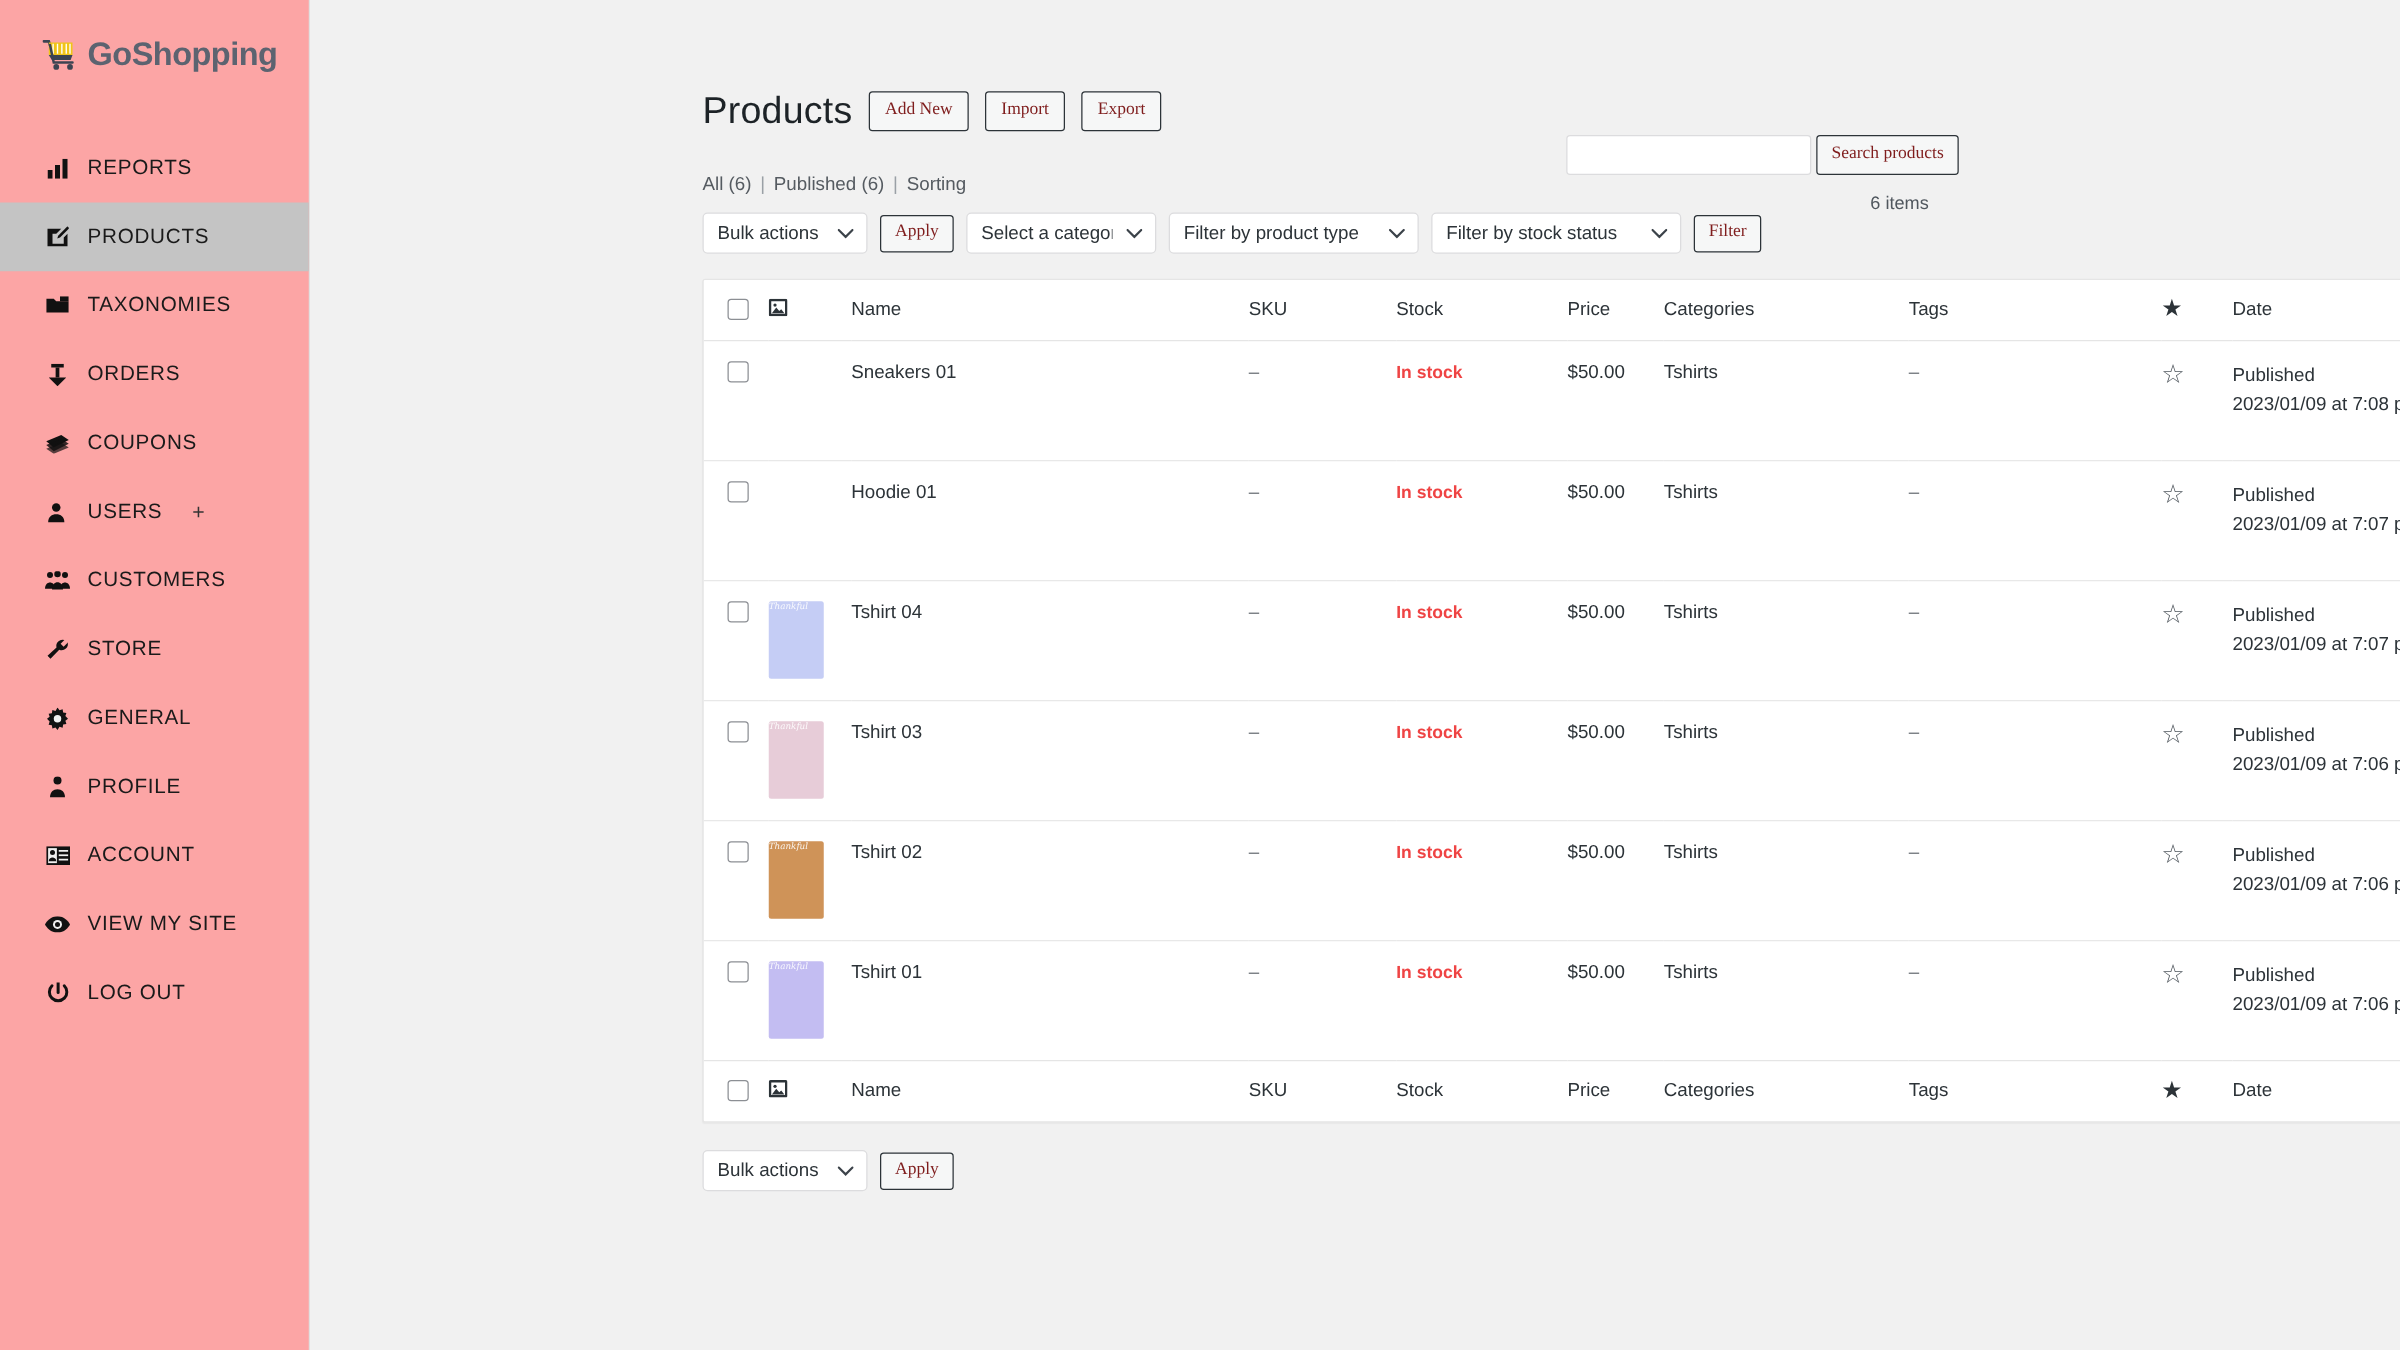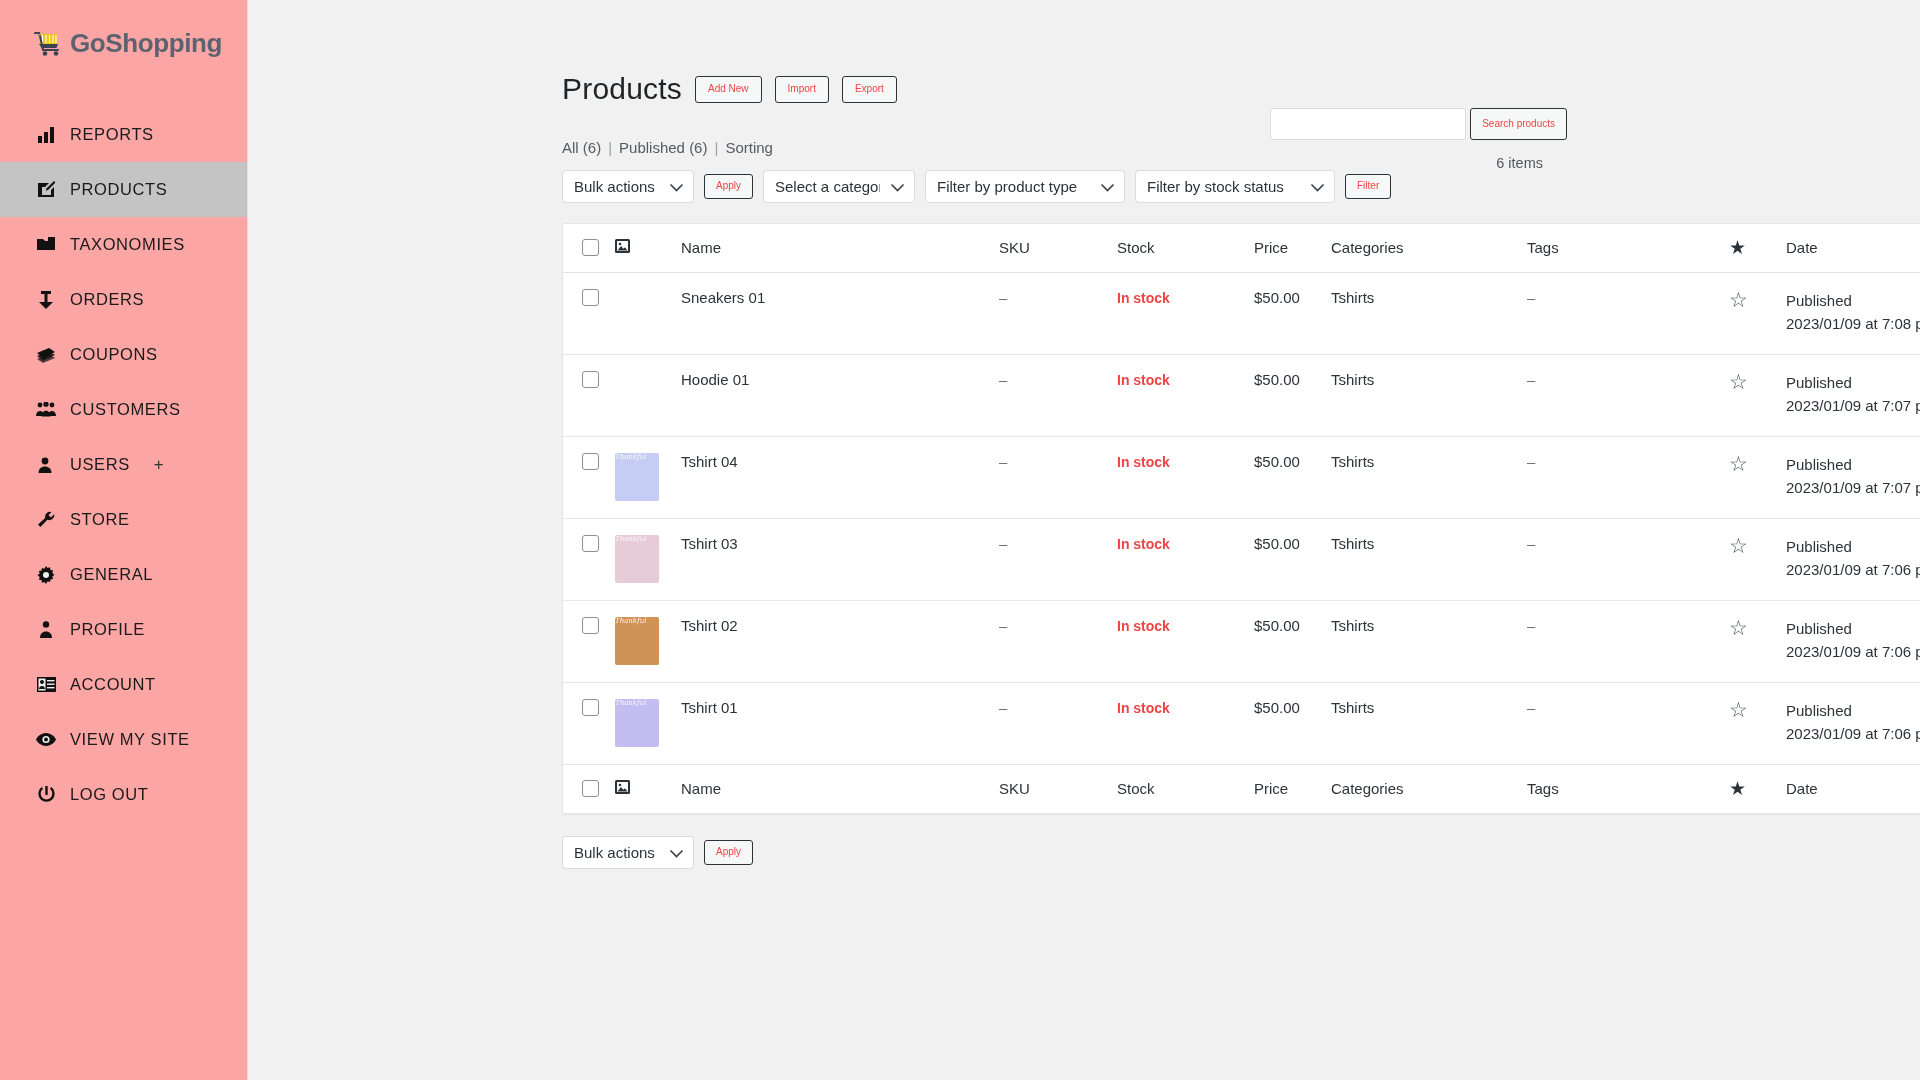--- a/index.html
+++ b/index.html
@@ -40,22 +40,22 @@
   }
   .nav-icon svg { display:block; }
   .nav-plus { font-size:17px; color:#333; margin-left:10px; }
 
   
   .main { flex:1; height:1080px; padding:0; position:relative; }
 
   .page-head { padding:52px 0 0 314px; display:flex; align-items:center; gap:13px; }
   .page-title { font-size:30px; font-weight:400; color:#1d2327; letter-spacing:0.2px; }
   .btn {
-    font-family:Liberation Sans, sans-serif;
-    font-size:10px; color:#ef4444;
+    font-family:Liberation Serif, serif;
+    font-size:14px; color:#7f1d1d;
     background:#f6f7f7;
     border:1px solid #2c3338;
     border-radius:3px;
     padding:6px 12px 7px;
     cursor:pointer; line-height:1.2;
   }
   .btn.small { padding:5px 11px 6px; }
 
   .subsubsub {
     padding:13px 0 0 314px;
@@ -133,21 +133,21 @@
   .col-tags { width:202px; }
   .col-star { width:57px; }
   .col-date { width:auto; }
 
   .cb {
     width:17px; height:17px;
     border:1px solid #8c8f94; border-radius:3px;
     background:#fff; display:block; cursor:pointer;
   }
   .thumb {
-    width:44px; height:48px; border-radius:2px;
+    width:44px; height:62px; border-radius:2px;
     display:block; overflow:hidden; position:relative;
   }
   .pname { color:#2c3338; font-weight:400; cursor:pointer; }
   .muted { color:#6c7278; }
   .instock { color:#ef4444; font-weight:bold; font-size:14px; }
   .date-line { display:block; line-height:1.55; }
   .star-glyph { font-size:19px; line-height:1; color:#2c3338; }
   .star-outline { font-size:21px; line-height:1; color:#50575e; }
   .media-ico { color:#2c3338; display:inline-block; }
 
@@ -280,41 +280,41 @@
             <path d="M1 6 L13 1 L19 5 L7 11 z" fill="#111"></path>
             <path d="M1 9 L13 4 L19 8 L7 14 z" fill="#111" opacity=".85"></path>
             <path d="M1 12 L13 7 L19 11 L7 16 z" fill="#111" opacity=".7"></path>
           </svg>
         </span>
         <span>COUPONS</span>
       </div>
 
       <div class="nav-item">
         <span class="nav-icon">
+          <svg width="16" height="16" viewBox="0 0 16 16">
+              <circle cx="7" cy="4" r="3.4" fill="#111"></circle>
+              <path d="M0.5 16c0-4.6 3-6.6 6.5-6.6s6.5 2 6.5 6.6z" fill="#111"></path>
+            </svg>
+        </span>
+        <span>USERS</span>
+        <span class="nav-plus">+</span>
+      </div>
+
+      <div class="nav-item">
+        <span class="nav-icon">
           <svg width="20" height="15" viewBox="0 0 20 15">
             <circle cx="4" cy="3" r="2.4" fill="#111"></circle>
               <circle cx="10" cy="2.2" r="2.6" fill="#111"></circle>
               <circle cx="16" cy="3" r="2.4" fill="#111"></circle>
             <path d="M0 14c0-3.4 2-5 4-5s4 1.6 4 5z" fill="#111"></path>
             <path d="M5.6 14.5c0-4 2.2-5.8 4.4-5.8s4.4 1.8 4.4 5.8z" fill="#111"></path>
             <path d="M12 14c0-3.4 2-5 4-5s4 1.6 4 5z" fill="#111"></path>
           </svg>
         </span>
         <span>CUSTOMERS</span>
-      </div>
-
-      <div class="nav-item">
-        <span class="nav-icon">
-          <svg width="16" height="16" viewBox="0 0 16 16">
-              <circle cx="7" cy="4" r="3.4" fill="#111"></circle>
-              <path d="M0.5 16c0-4.6 3-6.6 6.5-6.6s6.5 2 6.5 6.6z" fill="#111"></path>
-            </svg>
-        </span>
-        <span>USERS</span>
-        <span class="nav-plus">+</span>
       </div>
 
       <div class="nav-item">
         <span class="nav-icon">
           <svg width="18" height="18" viewBox="0 0 18 18">
               <path d="M17 2.5a5 5 0 0 1-6.6 6.3L3.4 16 1 13.6 8.2 7A5 5 0 0 1 14.5 1l-3 3 2.4 2.4 3-3z" fill="#111"></path>
             </svg>
         </span>
         <span>STORE</span>
       </div>

